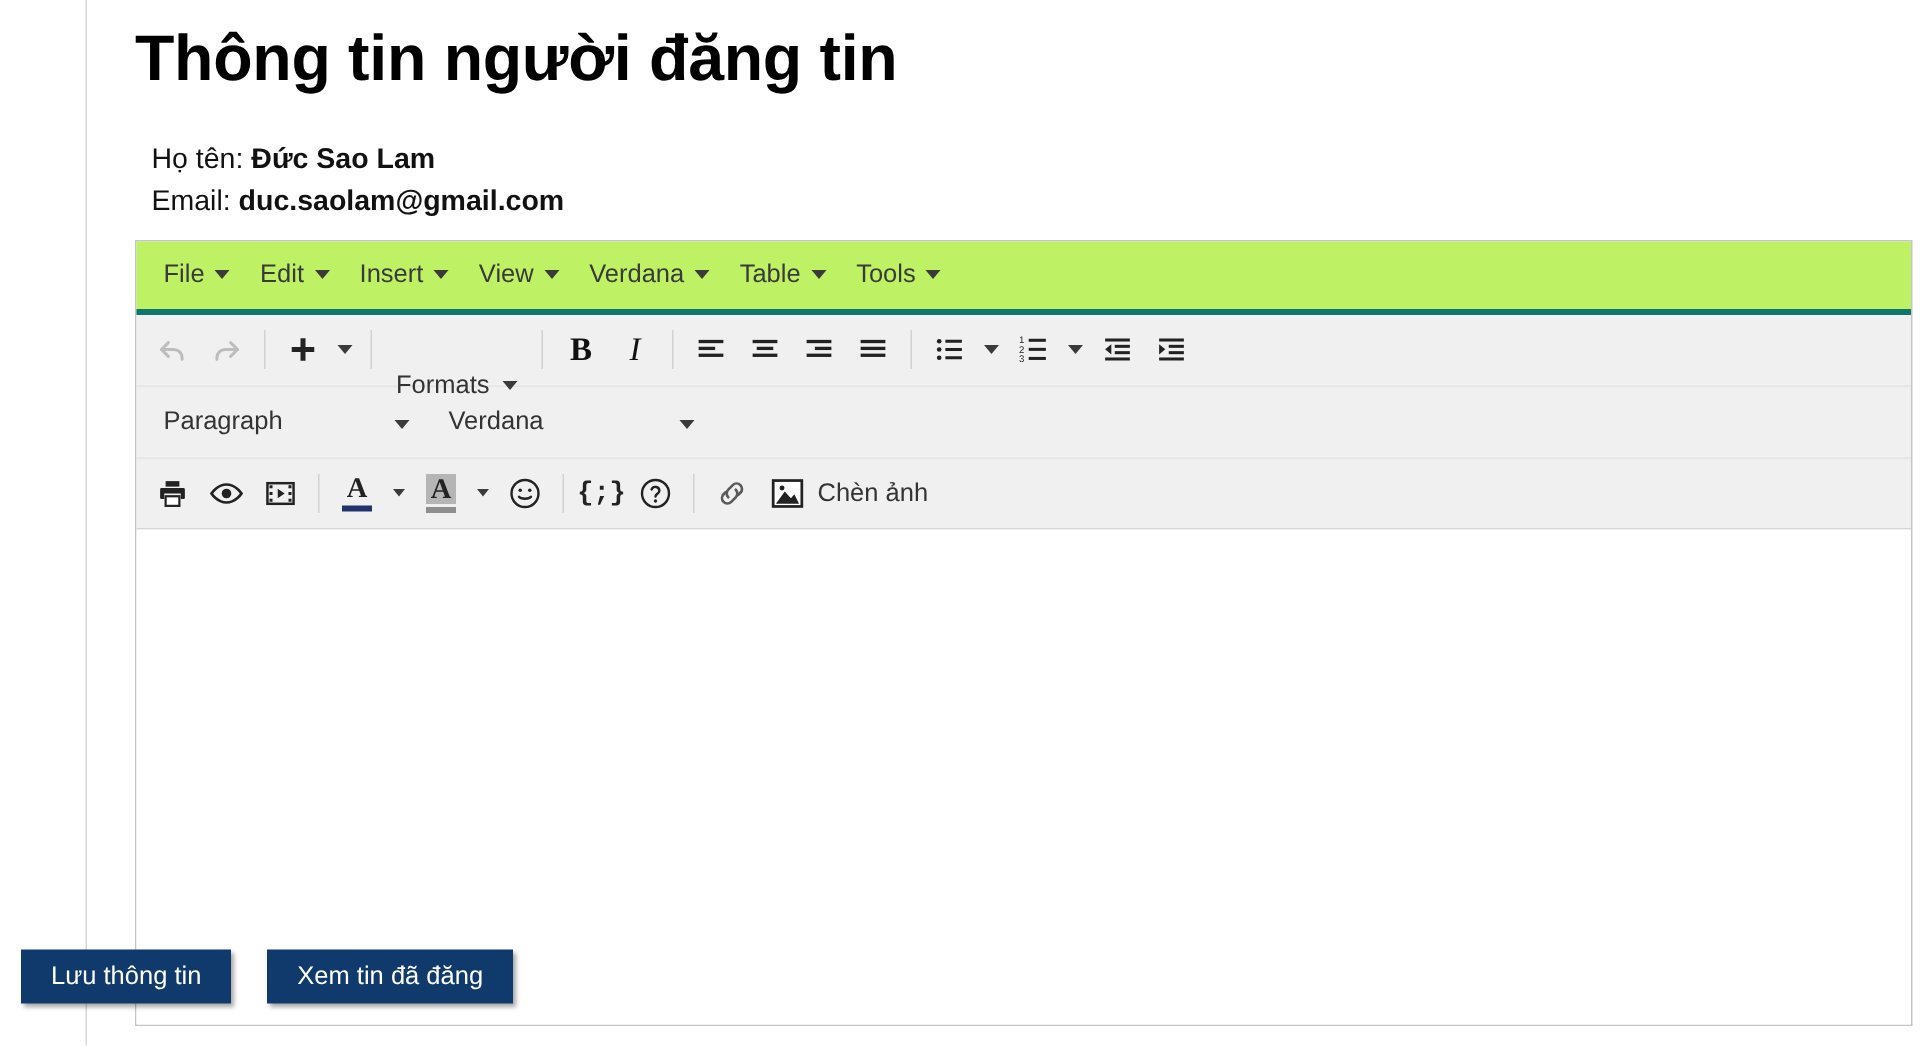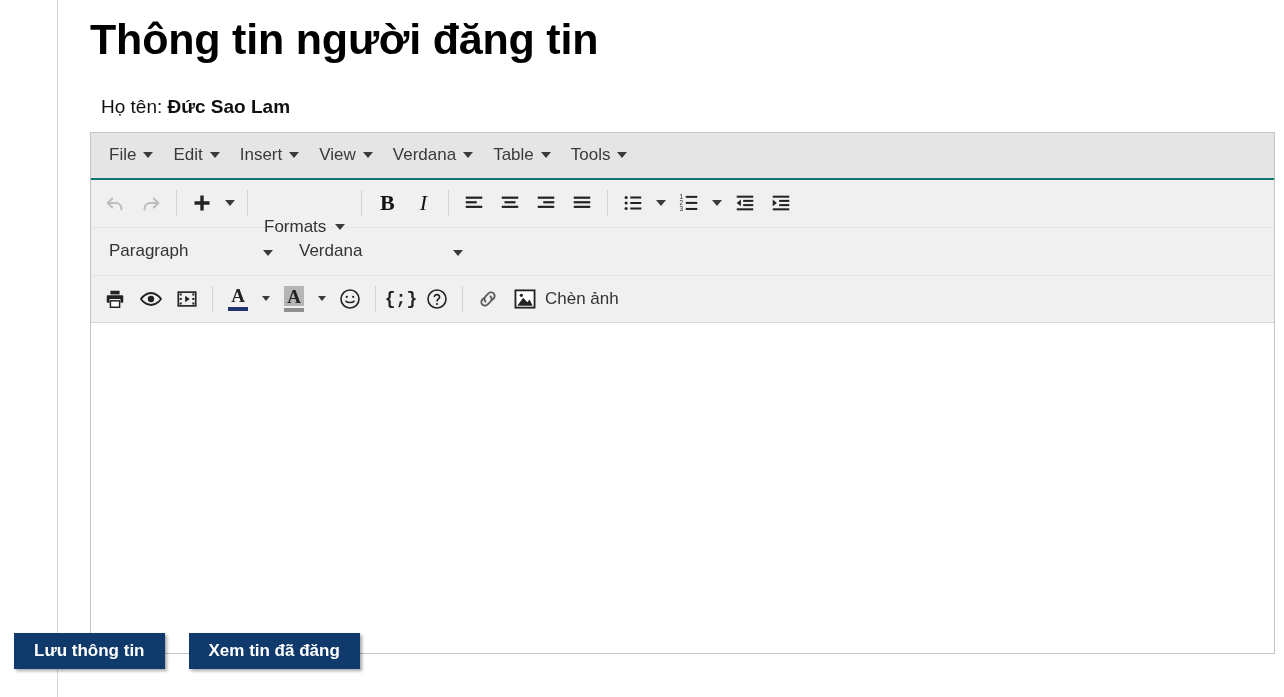--- a/index.html
+++ b/index.html
@@ -63,22 +63,22 @@
     border: 1px solid #c5c5c5;
     background: #ffffff;
     width: 1185px;
     box-sizing: border-box;
   }
 
   .menubar {
     display: flex;
     align-items: center;
     height: 45px;
-    background: #e5e5e5;
-    border-bottom: 2px solid #0f766e;
+    background: #bef264;
+    border-bottom: 4px solid #0f766e;
     padding-left: 8px;
   }
   .menu-item {
     display: flex;
     align-items: center;
     gap: 7px;
     font-size: 17px;
     color: #3a3a3a;
     padding: 4px 10px;
     cursor: pointer;
@@ -214,21 +214,21 @@
     left: 14px;
     top: 633px;
     display: flex;
     gap: 24px;
     align-items: flex-start;
   }
   .btn-primary {
     background: #103a6b;
     color: #ffffff;
     font-size: 17px;
-    font-weight: bold;
+    font-weight: normal;
     border: none;
     padding: 0 20px;
     height: 36px;
     line-height: 36px;
     cursor: pointer;
     box-shadow: 2px 2px 3px rgba(0,0,0,0.35);
     white-space: nowrap;
     font-family: "Liberation Sans", sans-serif;
   }
 
@@ -241,20 +241,23 @@
 
   <div class="rail rail-outer"></div>
 
   <div class="content">
 
     <h1 class="page-title">Thông tin người đăng tin</h1>
 
     <div class="info-block">
       <div class="info-line">
         <span class="label">Họ tên: </span><span class="value">Đức Sao Lam</span>
+      </div>
+      <div class="info-line">
+        <span class="label">Email: </span><span class="value">duc.saolam@gmail.com</span>
       </div>
     </div>
 
     <div class="editor">
 
       <div class="menubar">
         <div class="menu-item">
           <span>File</span>
           <span class="caret"></span>
         </div>

